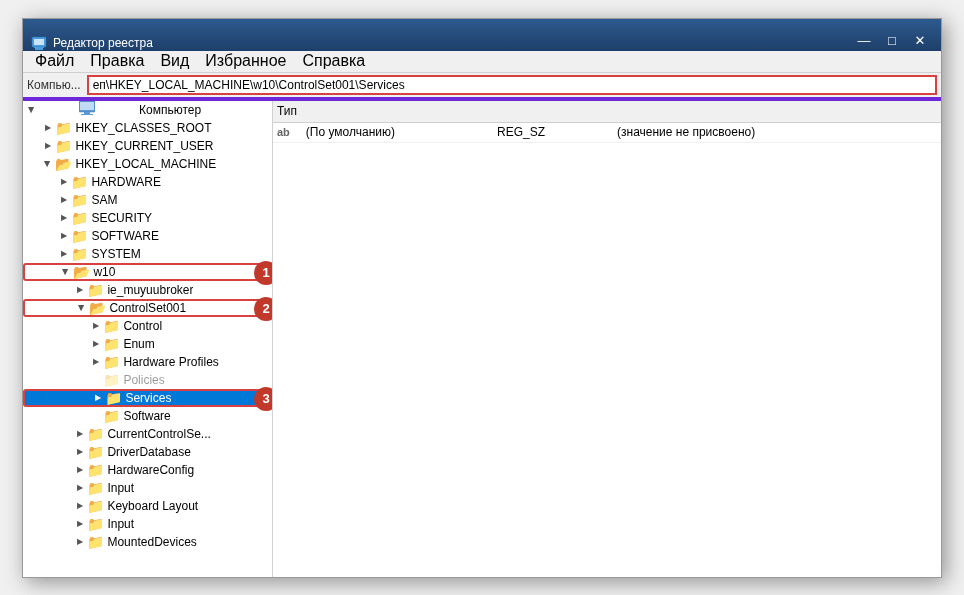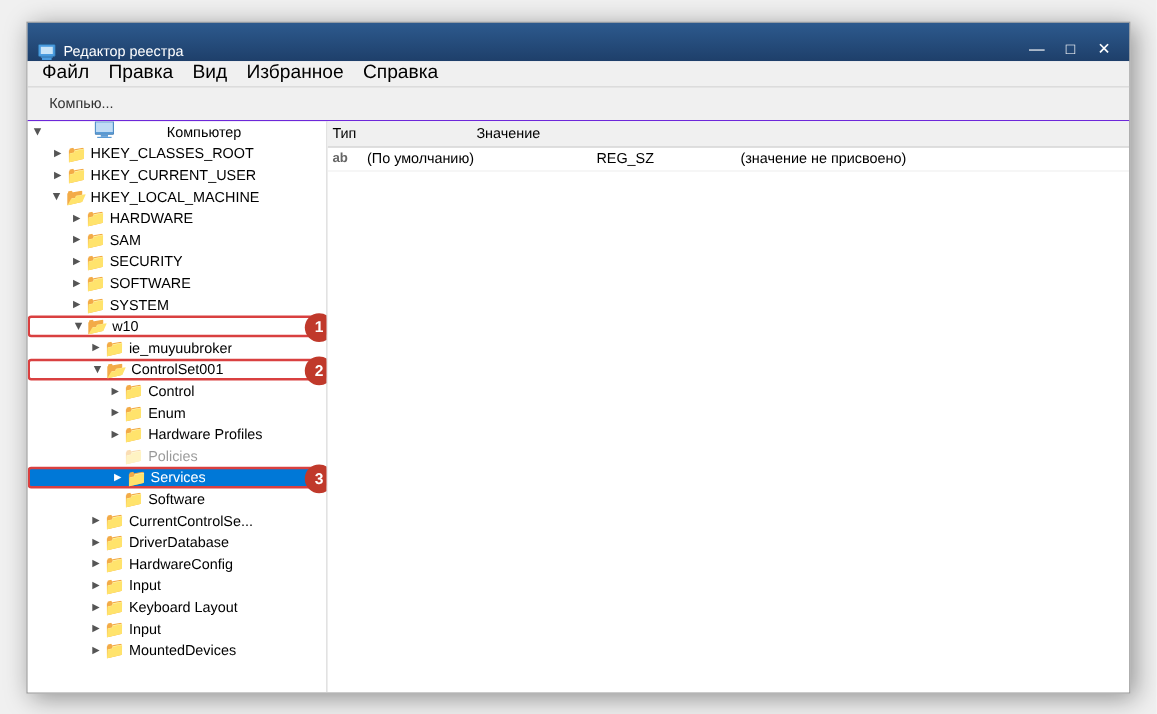--- a/index.html
+++ b/index.html
@@ -86,23 +86,23 @@
       cursor: pointer;
       color: #000;
     }
 
     
     .address-bar {
       background: #f0f0f0;
       height: 28px;
       display: flex;
       align-items: center;
-      padding: 0 18px;
+      padding: 0 4px;
       gap: 6px;
-      border-bottom: 1px solid #6d28d9;
+      border-bottom: 4px solid #6d28d9;
       flex-shrink: 0;
     }
     .address-label {
       font-size: 12px;
       color: #333;
       white-space: nowrap;
     }
     .address-input {
       flex: 1;
       height: 20px;
@@ -266,20 +266,21 @@
   <div class="menu-bar">
     <span class="menu-item">Файл</span>
     <span class="menu-item">Правка</span>
     <span class="menu-item">Вид</span>
     <span class="menu-item">Избранное</span>
     <span class="menu-item">Справка</span>
   </div>
 
   <div class="address-bar">
     <span class="address-label">Компью...</span>
+    <input class="address-input" type="text" value="еп\HKEY_LOCAL_MACHINE\w10\ControlSet001\Services" style="">
   </div>
 
   <div class="main-content">
 
     <div class="tree-panel">
 
       <div class="tree-item indent-1" style="padding-left:2px;gap:40px;">
         <span class="tree-arrow expanded">▶</span>
         <span style="margin-right:4px;">
           <svg width="16" height="14" viewBox="0 0 16 14">
@@ -449,21 +450,20 @@
         <span class="tree-arrow">▶</span>
         <span style="color:#ffd966;font-size:14px;margin-right:3px;">📁</span>
         <span class="tree-label">MountedDevices</span>
       </div>
     </div>
 
     <div class="detail-panel">
 
       <div class="detail-header">
         <span class="detail-col detail-col-type">Тип</span>
-        <span class="detail-col detail-col-value">Значение</span>
       </div>
 
       <div class="detail-row">
         <span class="detail-cell detail-cell-name">
           <span class="reg-value-icon" style="font-size:11px; font-weight:bold; color:#666;">ab</span>
           <span>(По умолчанию)</span>
         </span>
         <span class="detail-cell detail-cell-type">REG_SZ</span>
         <span class="detail-cell detail-cell-value">(значение не присвоено)</span>
       </div>

